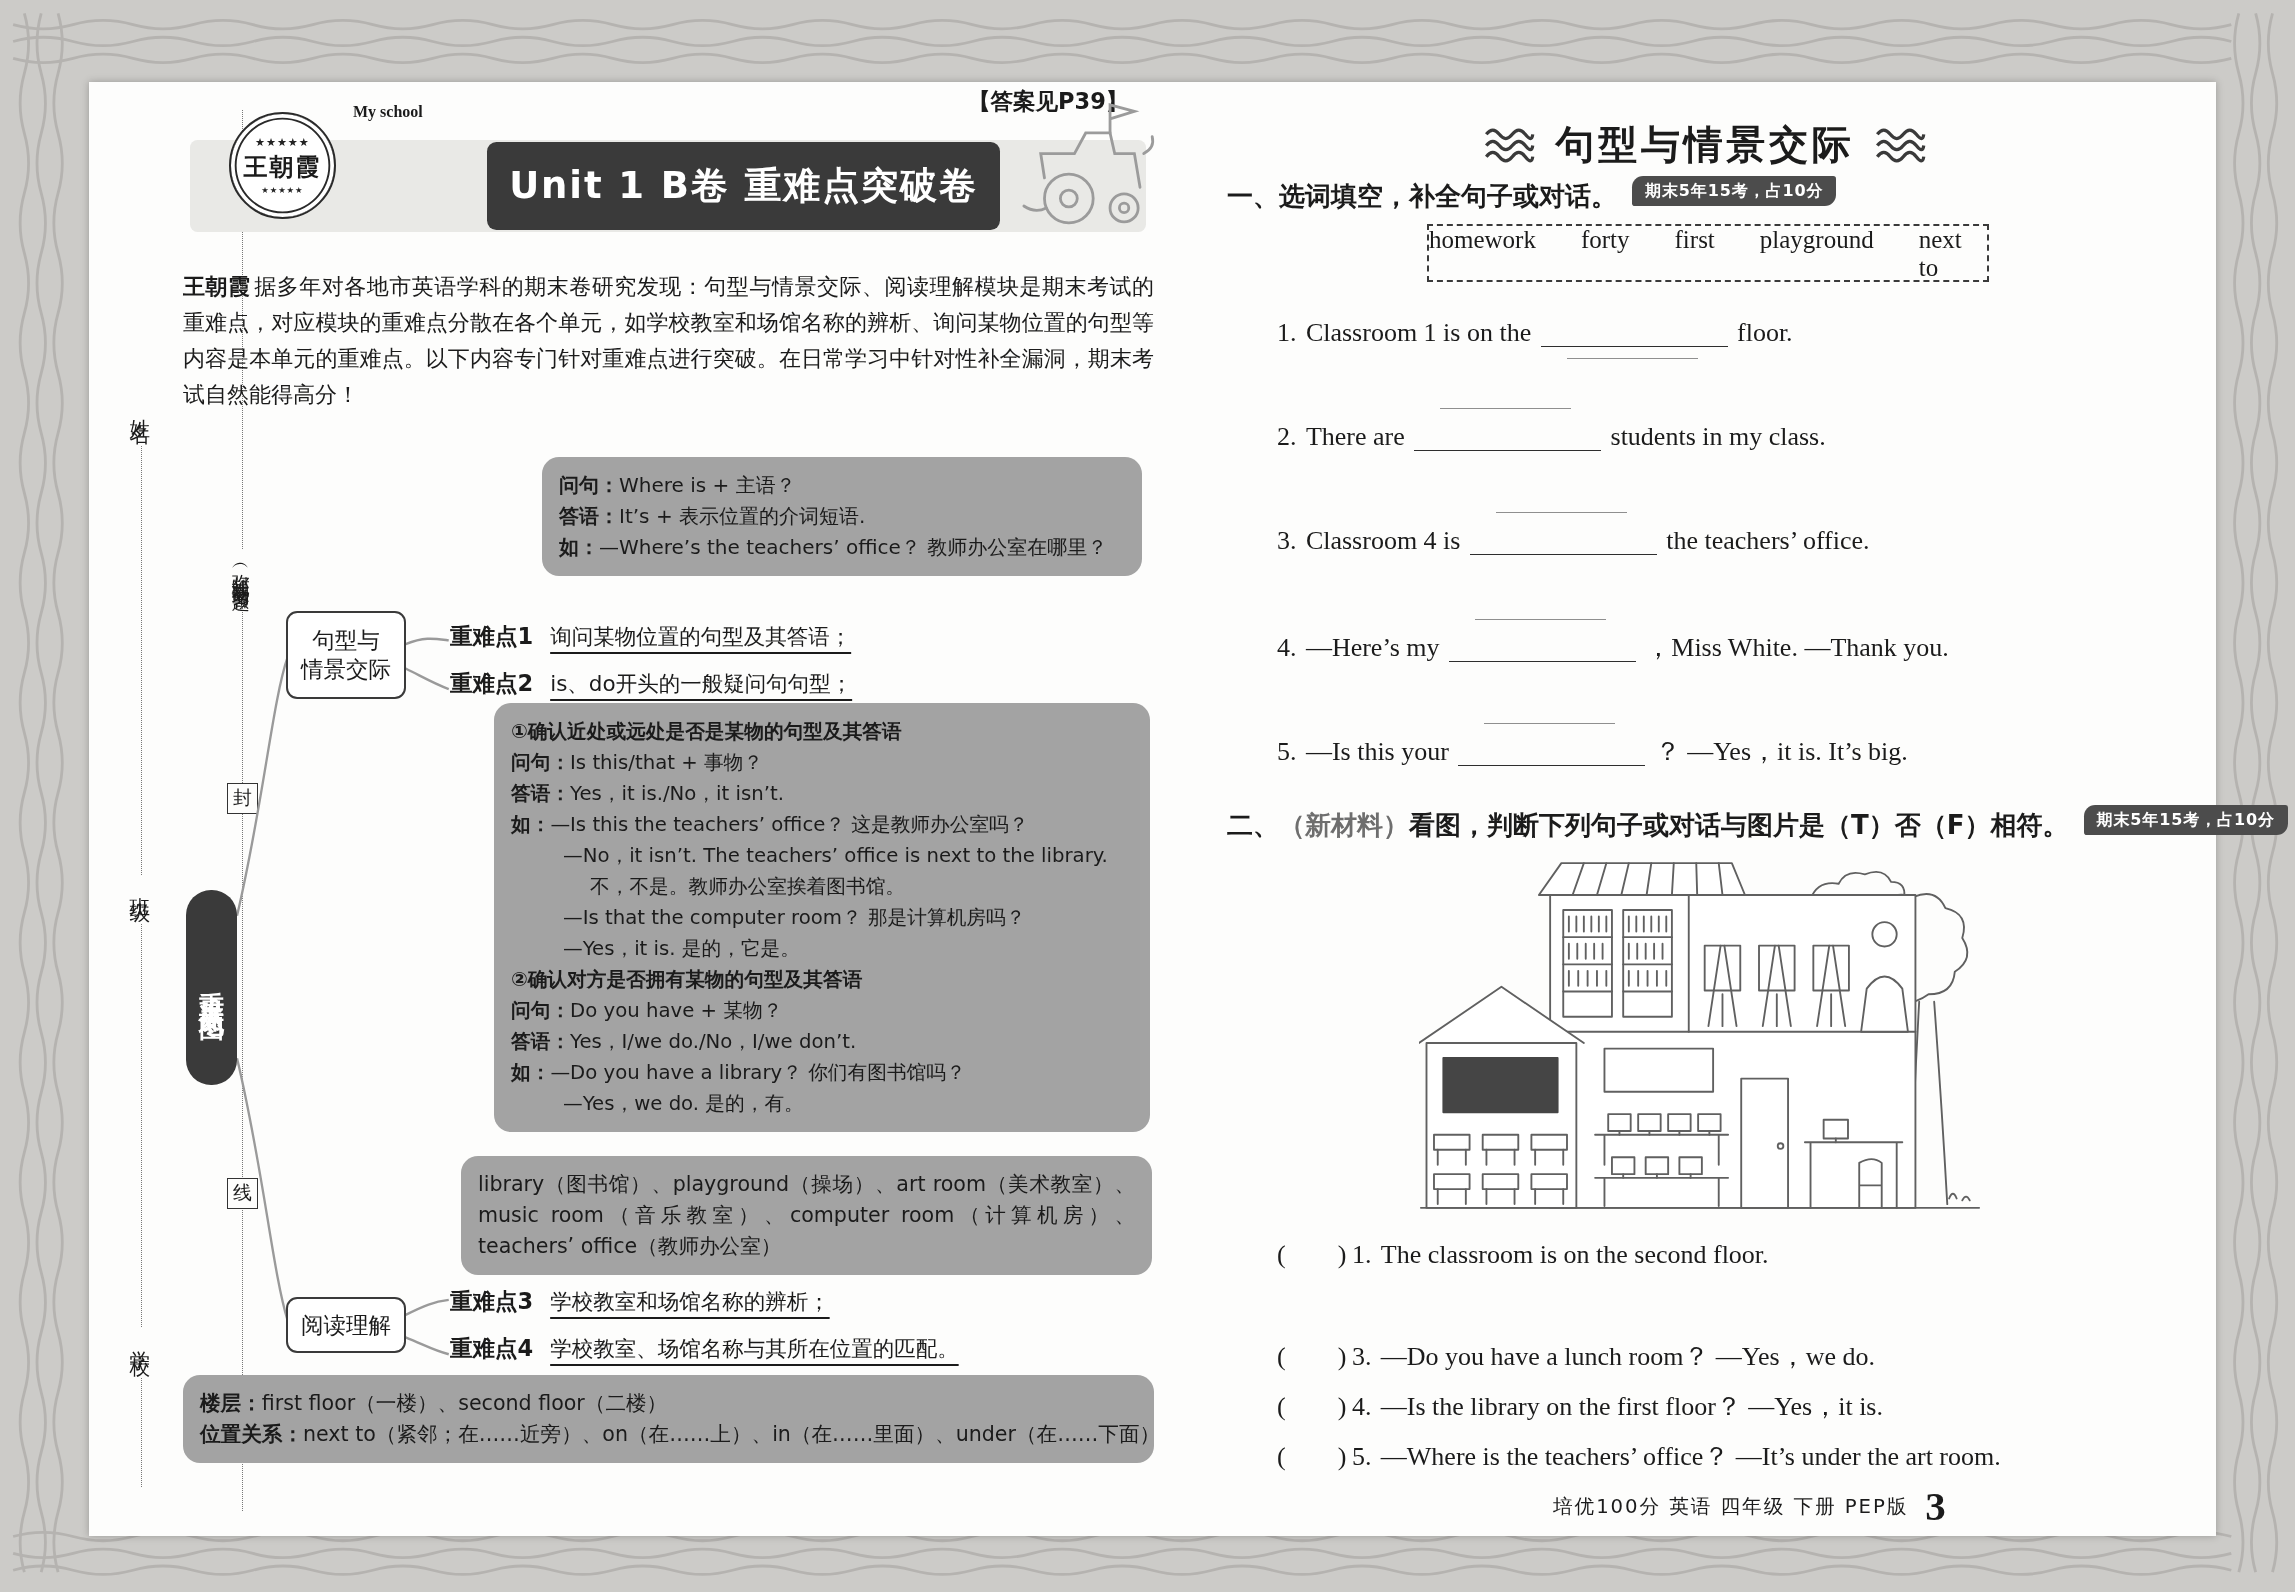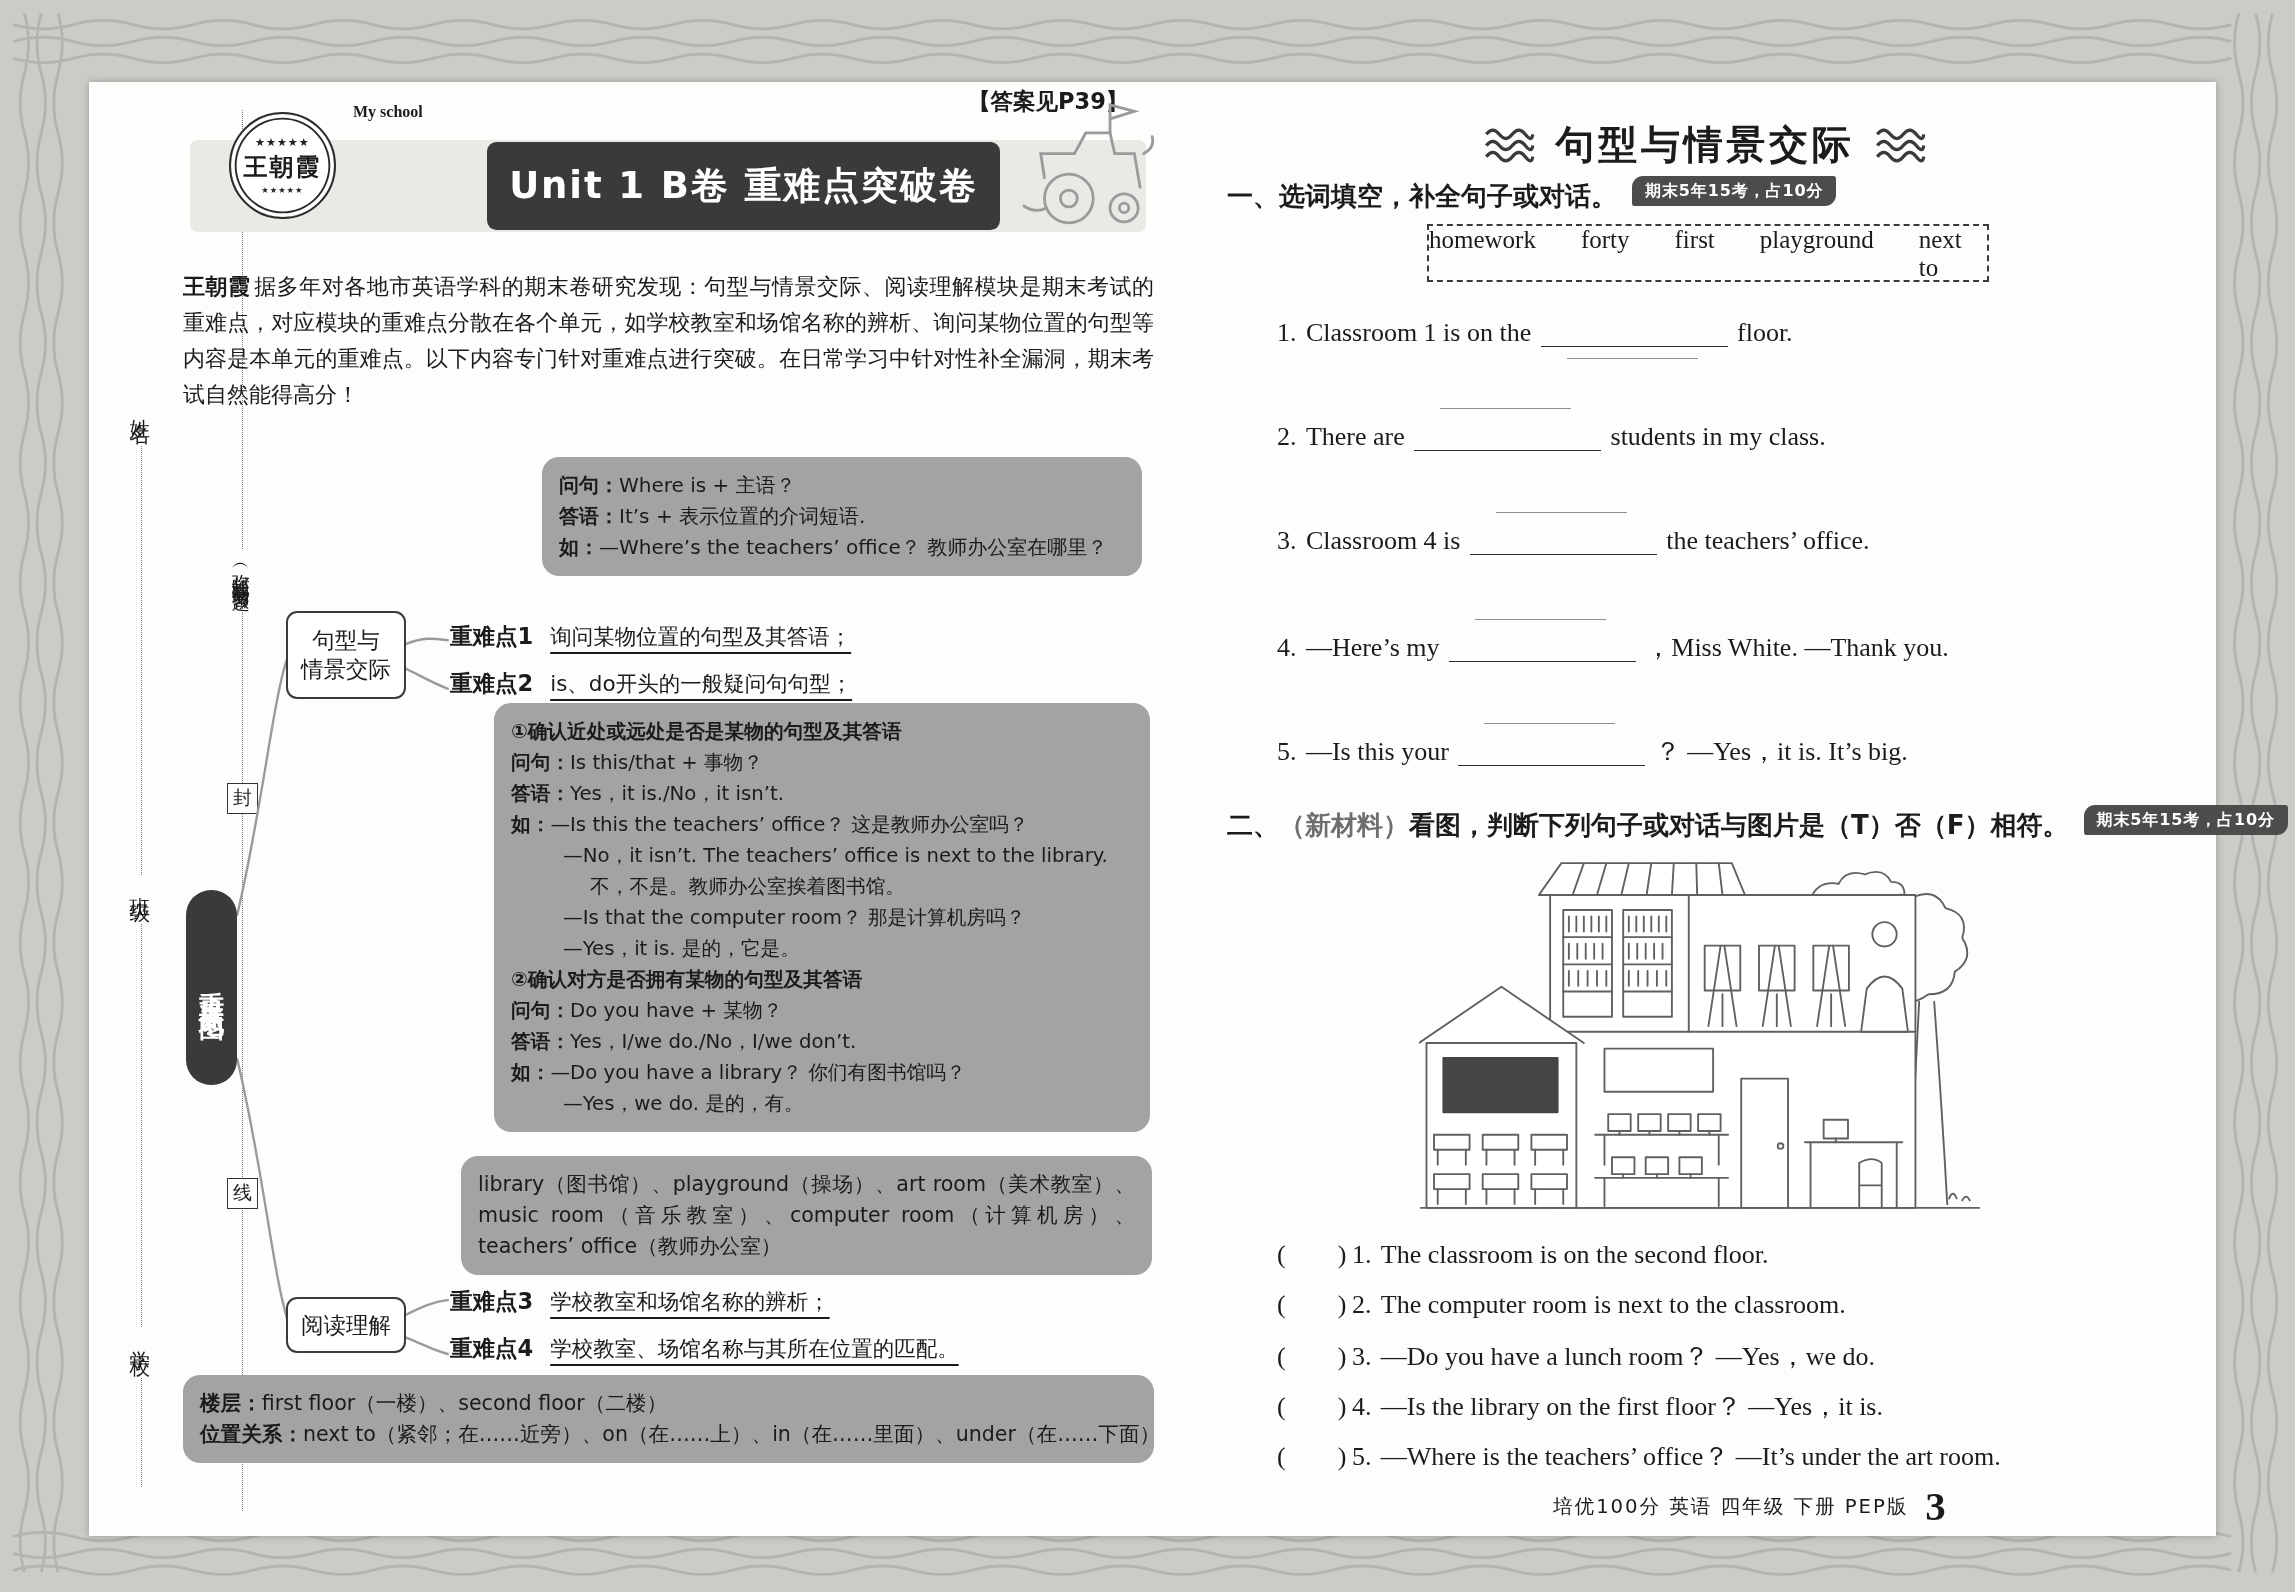--- a/index.html
+++ b/index.html
@@ -287,21 +287,20 @@
       <rect x="344" y="246" width="50" height="138"></rect>
       <circle cx="386" cy="318" r="3"></circle>
       <path d="M412,314 H516 M418,314 V384 M510,314 V384"></path>
       <rect x="432" y="290" width="26" height="20"></rect>
         <path d="M445,310 V314"></path>
       <path d="M470,384 V336 q14,-8 24,0 V384 M470,360 H494"></path>
     </g>
   </svg>
 
   <div class="tf-item" id="tf1"><span>(</span><span class="tf-gap"></span><span>)</span><span class="tf-num">1.</span><span>The classroom is on the second floor.</span></div>
-  <div class="tf-item" id="tf2"><span>(</span><span class="tf-gap"></span><span>)</span><span class="tf-num">2.</span><span>The computer room is next to the classroom.</span></div>
   <div class="tf-item" id="tf3"><span>(</span><span class="tf-gap"></span><span>)</span><span class="tf-num">3.</span><span>—Do you have a lunch room？ —Yes，we do.</span></div>
   <div class="tf-item" id="tf4"><span>(</span><span class="tf-gap"></span><span>)</span><span class="tf-num">4.</span><span>—Is the library on the first floor？ —Yes，it is.</span></div>
   <div class="tf-item" id="tf5"><span>(</span><span class="tf-gap"></span><span>)</span><span class="tf-num">5.</span><span>—Where is the teachers’ office？ —It’s under the art room.</span></div>
 
   <div id="rp-footer">
     <span class="meta">培优100分  英语  四年级  下册  PEP版</span>
     <span class="pn">3</span>
   </div>
 
 </div>

